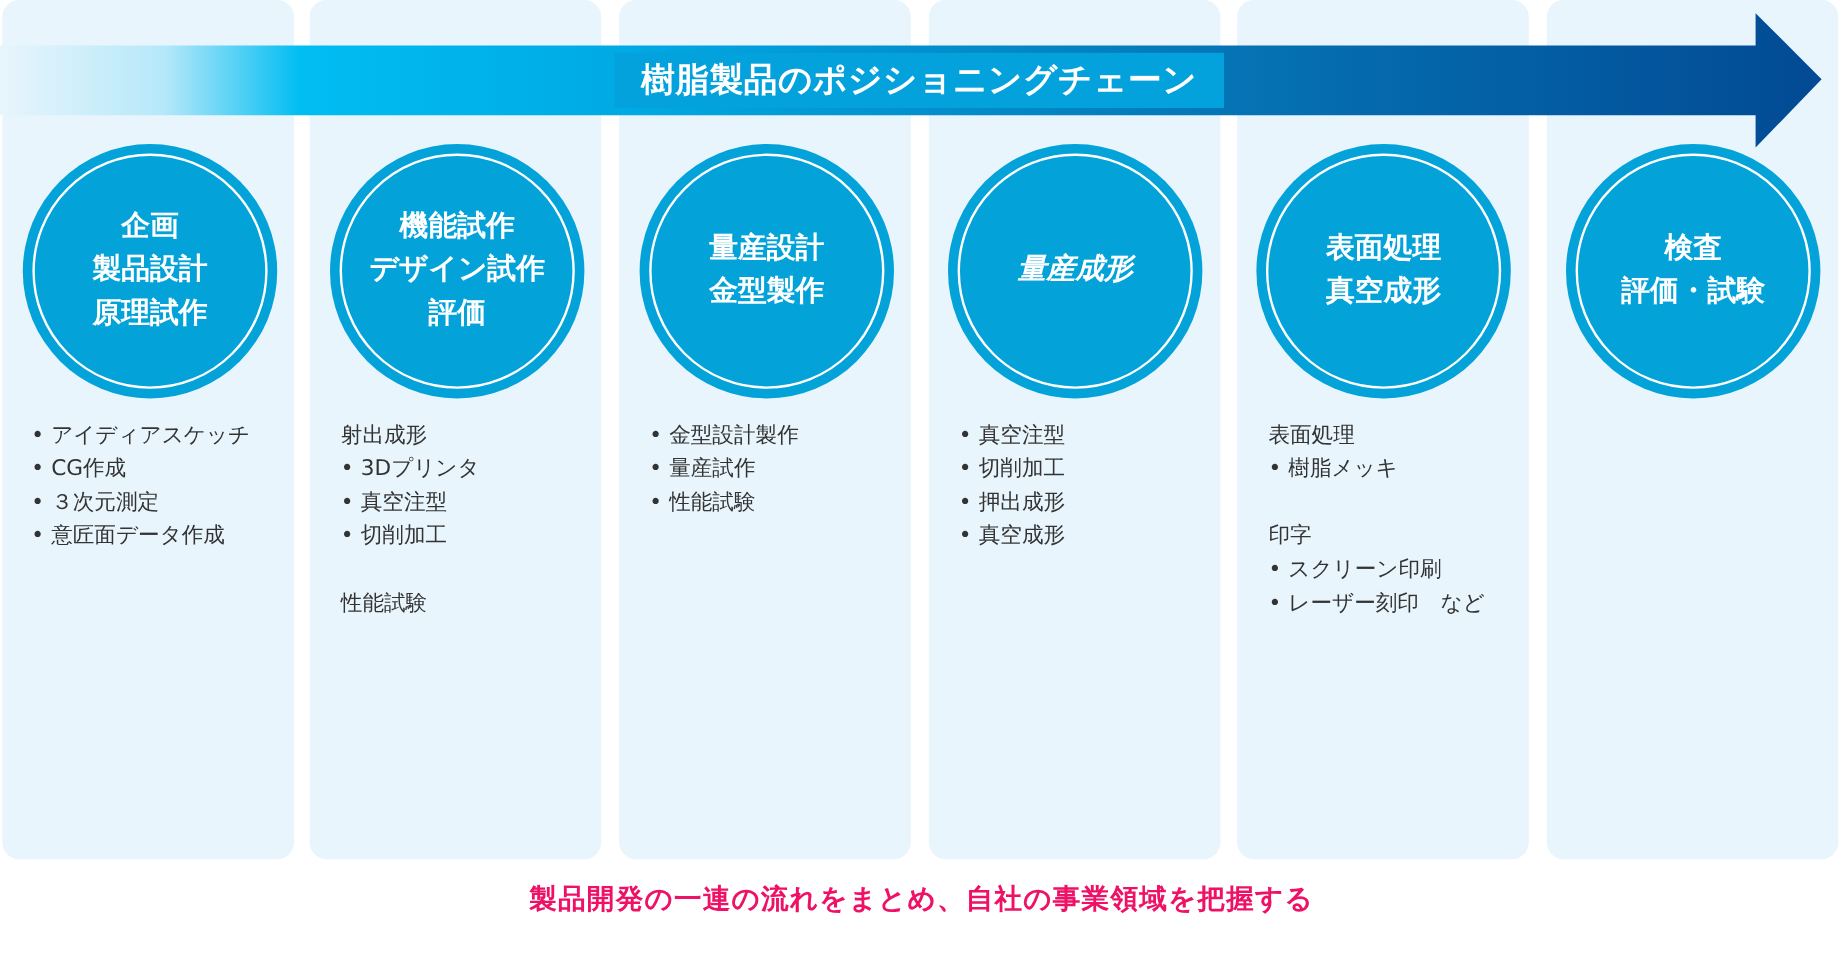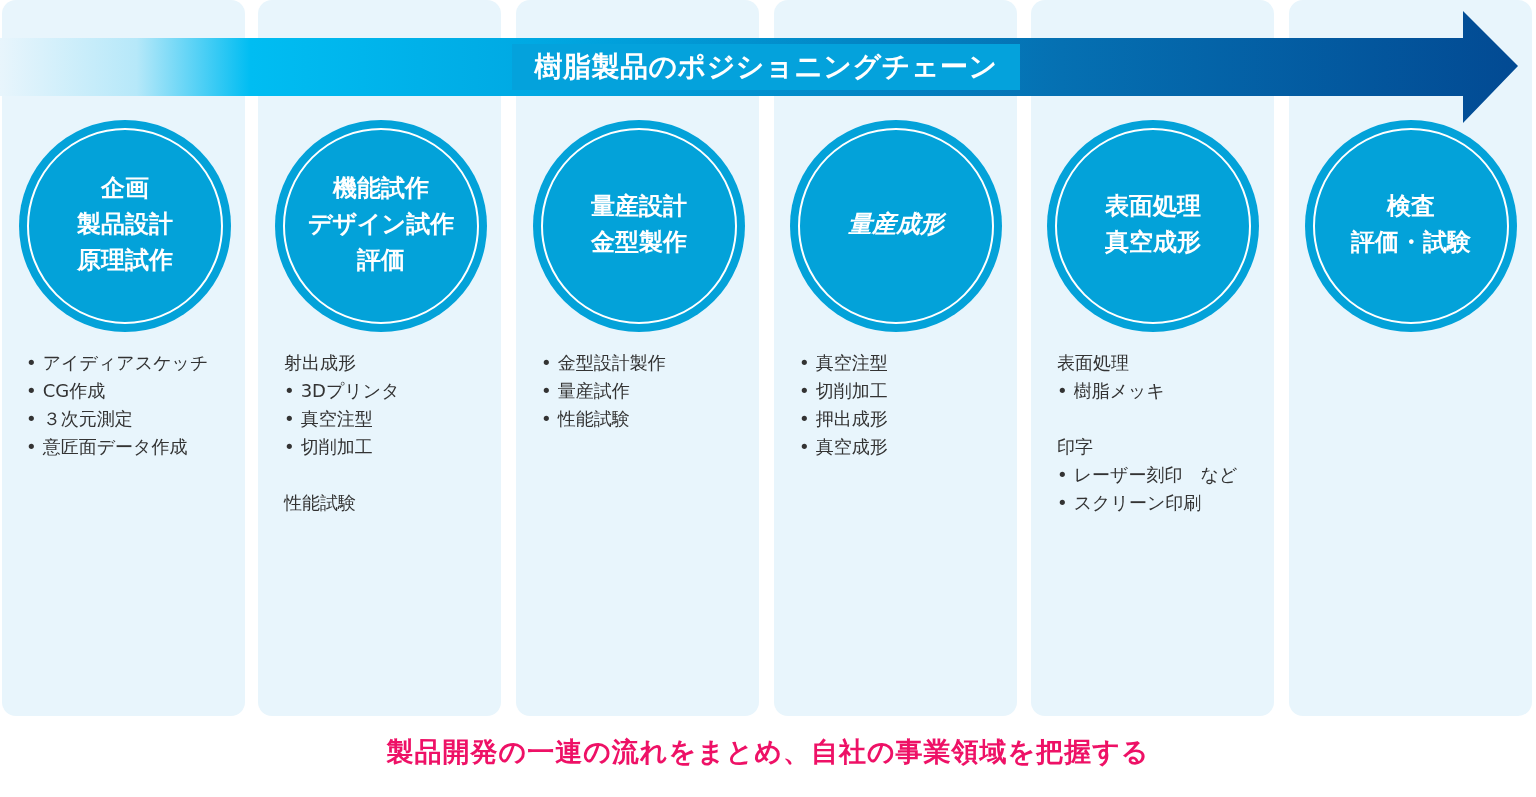--- a/index.html
+++ b/index.html
@@ -37,21 +37,21 @@
     .circle-label span { display: block; }
     .detail {
       position: absolute; top: 349px; color: #333333;
       font-size: 18px; line-height: 28px;
     }
     .detail .line { display: block; white-space: pre; }
     .detail .bullet::before { content: "•"; margin-right: 6px; }
     .detail .gap { display: block; height: 28px; }
     .footer {
       position: absolute; left: 0; top: 734px; width: 1536px; text-align: center;
-      color: #ee1166; font-size: 27px; font-weight: bold; letter-spacing: 1px;
+      color: #ee1166; font-size: 23px; font-weight: bold; letter-spacing: 1px;
     }
   </style>
 </head>
 <body>
 
 <div class="col" style="left:2px;"></div>
 <div class="col" style="left:258px;"></div>
 <div class="col" style="left:516px;"></div>
 <div class="col" style="left:774px;"></div>
 <div class="col" style="left:1031px;"></div>
@@ -139,18 +139,18 @@
   <span class="line bullet">切削加工</span>
   <span class="line bullet">押出成形</span>
   <span class="line bullet">真空成形</span>
 </div>
 
 <div class="detail" style="left:1057px;">
   <span class="line">表面処理</span>
   <span class="line bullet">樹脂メッキ</span>
   <span class="gap"></span>
   <span class="line">印字</span>
+  <span class="line bullet">スクリーン印刷</span>
   <span class="line bullet">レーザー刻印　など</span>
-  <span class="line bullet">スクリーン印刷</span>
   <span class="gap"></span>
 </div>
 
 <div class="footer">製品開発の一連の流れをまとめ、自社の事業領域を把握する</div>
 
 </body></html>

